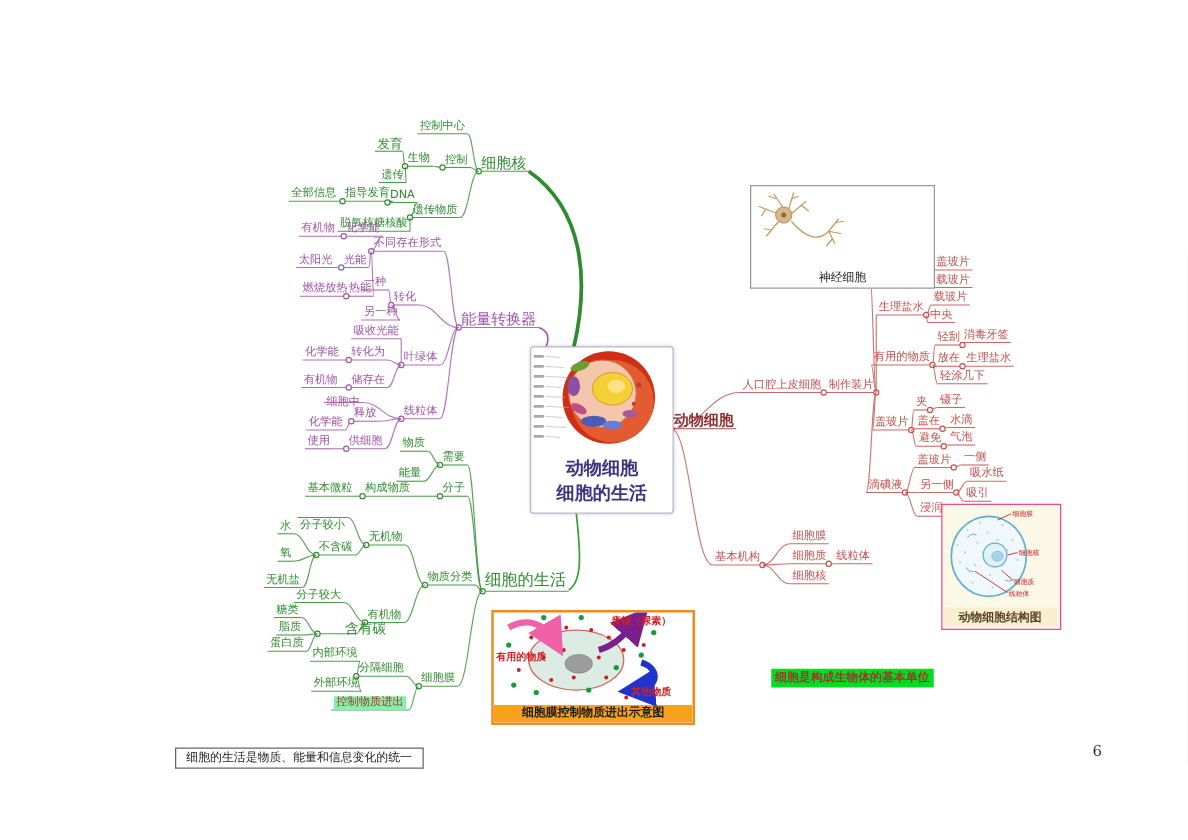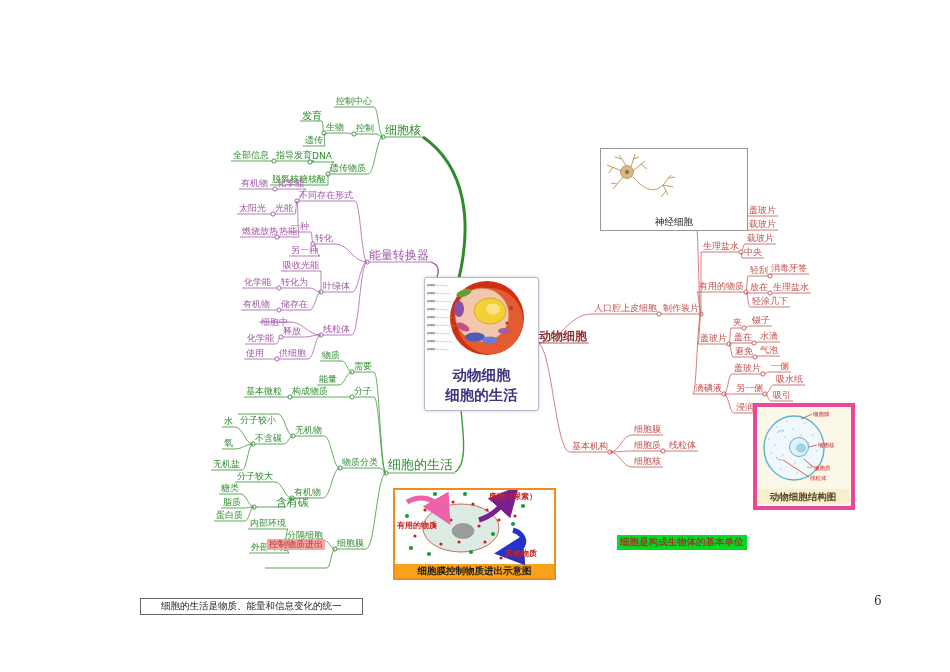--- a/index.html
+++ b/index.html
@@ -13,31 +13,31 @@
   #cells-photo{left:600px;top:148px;width:146px;height:81px;background:#fff;border:1px solid #979797;display:flex;}
   #cells-photo .half{position:relative;height:100%;}
   #cells-photo .half.left{width:61px;border-right:1px solid #979797;}
   #cells-photo .half.right{flex:1;}
   .photo-caption{position:absolute;left:0;bottom:1px;width:100%;text-align:center;font-size:9.5px;color:#222;}
   
   #center-card{left:424px;top:277px;width:113px;height:132px;background:#fff;border:1px solid #b9b9c9;
                border-radius:3px;text-align:center;box-shadow:0 0 3px rgba(60,60,120,.25);}
   .center-title{font-size:14.5px;font-weight:bold;color:#3c3480;line-height:1.35;}
   
-  #structure-card{left:753px;top:403px;width:94px;height:99px;border:4px solid #ec4899;background:#fcf8e8;}
+  #structure-card{left:753px;top:403px;width:94px;height:99px;border:1px solid #ec4899;background:#fcf8e8;}
   
   #membrane-card{left:393px;top:488px;width:163px;height:92px;border:2px solid #f08c1e;background:#fff;box-sizing:border-box;}
   #membrane-card .mlabel{position:absolute;font-size:8px;font-weight:bold;color:#cc2222;white-space:nowrap;z-index:2;}
   .mem-caption{position:absolute;left:0;bottom:0;width:100%;height:14px;text-align:center;
                font-size:9.5px;font-weight:bold;color:#1b1b1b;line-height:14px;z-index:2;}
   
   #unit-note{position:absolute;left:617px;top:535px;background:#00dd22;color:#9c3a2a;font-size:9.5px;
              font-weight:600;padding:1px 3px;z-index:2;white-space:nowrap;}
   #bottom-note{position:absolute;left:140px;top:598px;border:1px solid #666;color:#222;font-size:9.5px;
-               padding:1px 20px;z-index:2;white-space:nowrap;background:#fff;}
+               padding:1px 8px;z-index:2;white-space:nowrap;background:#fff;}
   #page-number{position:absolute;left:874px;top:594px;font-size:12px;color:#333;
                font-family:"DejaVu Serif",serif;z-index:2;}
   svg text{font-family:"DejaVu Sans",sans-serif;}
 </style>
 </head>
 <body>
 
 <div class="page">
 
   <svg id="connectors" width="950" height="672">
@@ -325,21 +325,21 @@
       <span class="node" style="left: 294px; top: 487px; font-size: 9px; color: rgb(46, 139, 46);">有机物</span>
       <span class="node" style="left: 237px; top: 471px; font-size: 9px; color: rgb(46, 139, 46);">分子较大</span>
       <span class="node" style="left: 256px; top: 496px; font-size: 11px; color: rgb(46, 139, 46); margin-left: 20px;">含有碳</span>
       <span class="node" style="left: 221px; top: 483px; font-size: 9px; color: rgb(46, 139, 46);">糖类</span>
       <span class="node" style="left: 223px; top: 497px; font-size: 9px; color: rgb(46, 139, 46);">脂质</span>
       <span class="node" style="left: 216px; top: 510px; font-size: 9px; color: rgb(46, 139, 46);">蛋白质</span>
       <span class="node" style="left: 337px; top: 538px; font-size: 9px; color: rgb(46, 139, 46);">细胞膜</span>
       <span class="node" style="left: 287px; top: 530px; font-size: 9px; color: rgb(46, 139, 46);">分隔细胞</span>
       <span class="node" style="left: 250px; top: 518px; font-size: 9px; color: rgb(46, 139, 46);">内部环境</span>
       <span class="node" style="left: 251px; top: 542px; font-size: 9px; color: rgb(46, 139, 46);">外部环境</span>
-      <span class="node" style="left: 267px; top: 539px; font-size: 9px; color: rgb(156, 58, 42); background: #fca5a5; padding: 0px 2px;">控制物质进出</span>
+      <span class="node" style="left: 267px; top: 557px; font-size: 9px; color: rgb(156, 58, 42); background: #86efac; padding: 0px 2px;">控制物质进出</span>
       <span class="node" style="left: 539px; top: 329px; font-size: 12px; color: rgb(139, 50, 50); font-weight: 600;">动物细胞</span>
       <span class="node" style="left: 594px; top: 303px; font-size: 9px; color: rgb(192, 80, 77);">人口腔上皮细胞</span>
       <span class="node" style="left: 663px; top: 303px; font-size: 9px; color: rgb(192, 80, 77);">制作装片</span>
       <span class="node" style="left: 698px; top: 220px; font-size: 9px; color: rgb(192, 80, 77);"></span>
       <span class="node" style="left: 749px; top: 205px; font-size: 9px; color: rgb(192, 80, 77);">盖玻片</span>
       <span class="node" style="left: 749px; top: 219px; font-size: 9px; color: rgb(192, 80, 77);">载玻片</span>
       <span class="node" style="left: 703px; top: 241px; font-size: 9px; color: rgb(192, 80, 77);">生理盐水</span>
       <span class="node" style="left: 747px; top: 233px; font-size: 9px; color: rgb(192, 80, 77);">载玻片</span>
       <span class="node" style="left: 744px; top: 247px; font-size: 9px; color: rgb(192, 80, 77);">中央</span>
       <span class="node" style="left: 699px; top: 281px; font-size: 9px; color: rgb(192, 80, 77);">有用的物质</span>

